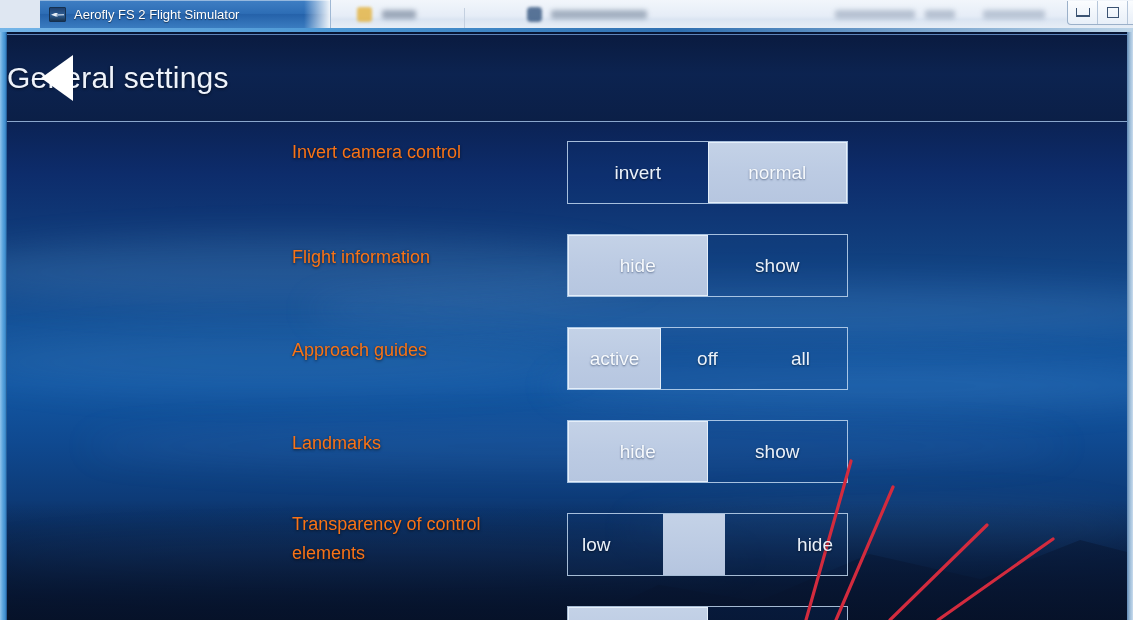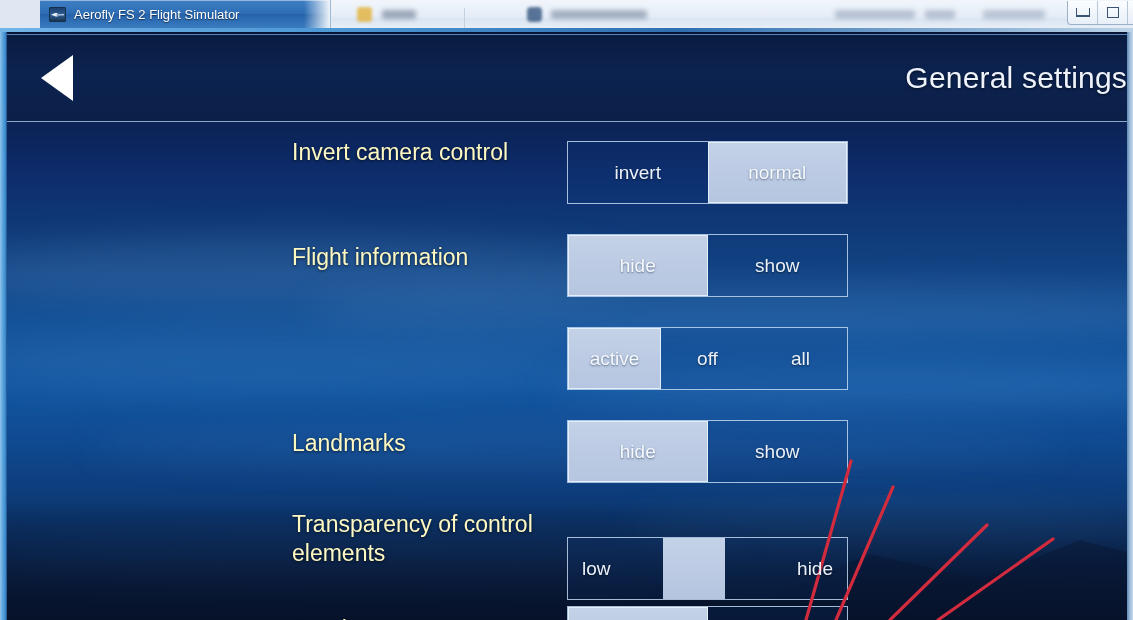--- a/index.html
+++ b/index.html
@@ -128,30 +128,30 @@
   }
   .backbtn{
     position:absolute; left:26px; top:50%; transform:translateY(-50%);
     width:48px; height:48px; display:flex; align-items:center; justify-content:center;
   }
   .backbtn .tri{
     width:0;height:0; border-top:23px solid transparent; border-bottom:23px solid transparent;
     border-right:32px solid #ffffff;
   }
   .page-title{
-    width:100%; text-align:right; font-size:30px; color:#eef3fb;
+    width:100%; text-align:left; font-size:30px; color:#eef3fb;
     letter-spacing:.2px; text-shadow:0 1px 3px rgba(0,0,0,.6);
   }
 
   
   .content{ position:absolute; left:7px; top:100px; width:1120px; height:492px; }
   .row{ position:absolute; left:0; width:1120px; display:flex; align-items:center; }
   .row-label{
     position:absolute; left:285px; width:265px;
-    font-size:23px; line-height:29px; color:#fef9c3;
+    font-size:18px; line-height:29px; color:#f97316;
     text-shadow:0 1px 3px rgba(0,0,0,.65);
   }
   .seg{
     position:absolute; left:560px; width:281px; height:63px;
     border:1px solid rgba(200,222,245,.82);
     display:flex; align-items:stretch;
     background:rgba(16,60,125,.18);
   }
   .seg-opt{
     flex:1 1 0; display:flex; align-items:center; justify-content:center;
@@ -259,38 +259,39 @@
 
       <div class="row" style="top:93px;height:88px;text-decoration:underline;">
         <div class="row-label" style="top:22px;">Flight information</div>
         <div class="seg" style="top:13px;">
           <div class="seg-opt sel">hide</div>
           <div class="seg-opt">show</div>
         </div>
       </div>
 
       <div class="row" style="top:186px;height:88px;">
+        <div class="row-label" style="top:22px;">Approach guides</div>
         <div class="seg" style="top:13px;">
           <div class="seg-opt sel">active</div>
           <div class="seg-opt">off</div>
           <div class="seg-opt">all</div>
         </div>
       </div>
 
       <div class="row" style="top:279px;height:88px;">
         <div class="row-label" style="top:22px;">Landmarks</div>
         <div class="seg" style="top:13px;">
           <div class="seg-opt sel">hide</div>
           <div class="seg-opt">show</div>
         </div>
       </div>
 
       <div class="row" style="top:372px;height:88px;">
         <div class="row-label" style="top:10px;">Transparency of control elements</div>
-        <div class="slider" style="top:13px;margin-top:24px;">
+        <div class="slider" style="top:13px;">
           <div class="slider-handle" style="left: 95px;"></div>
           <span class="slider-lab">low</span>
           <span class="slider-lab">hide</span>
         </div>
       </div>
 
       <div class="row" style="top:465px;height:60px;">
         <div class="row-label" style="top:22px;">Overlay</div>
         <div class="seg" style="top:13px;">
           <div class="seg-opt sel">hide</div>

